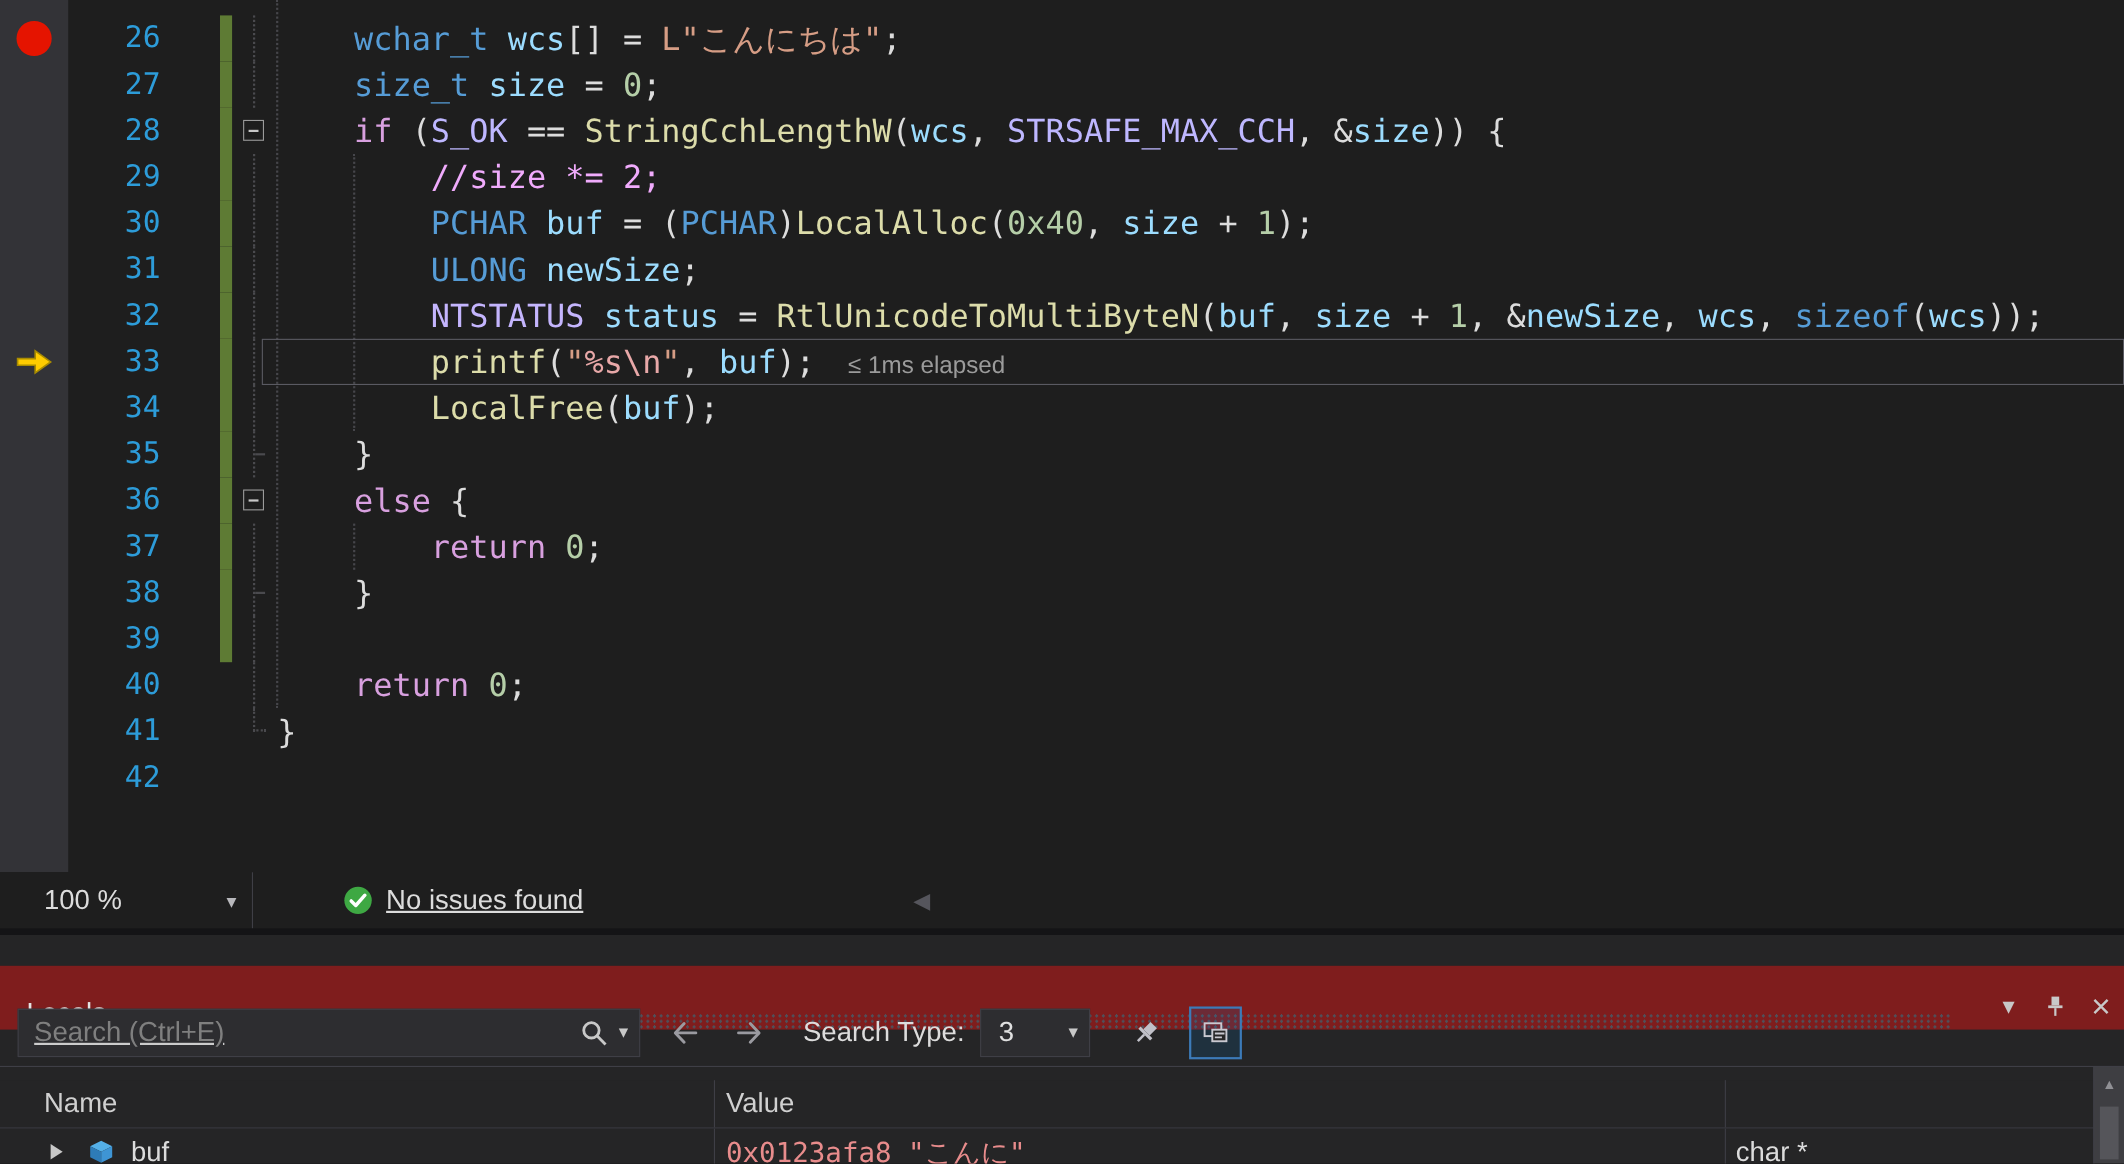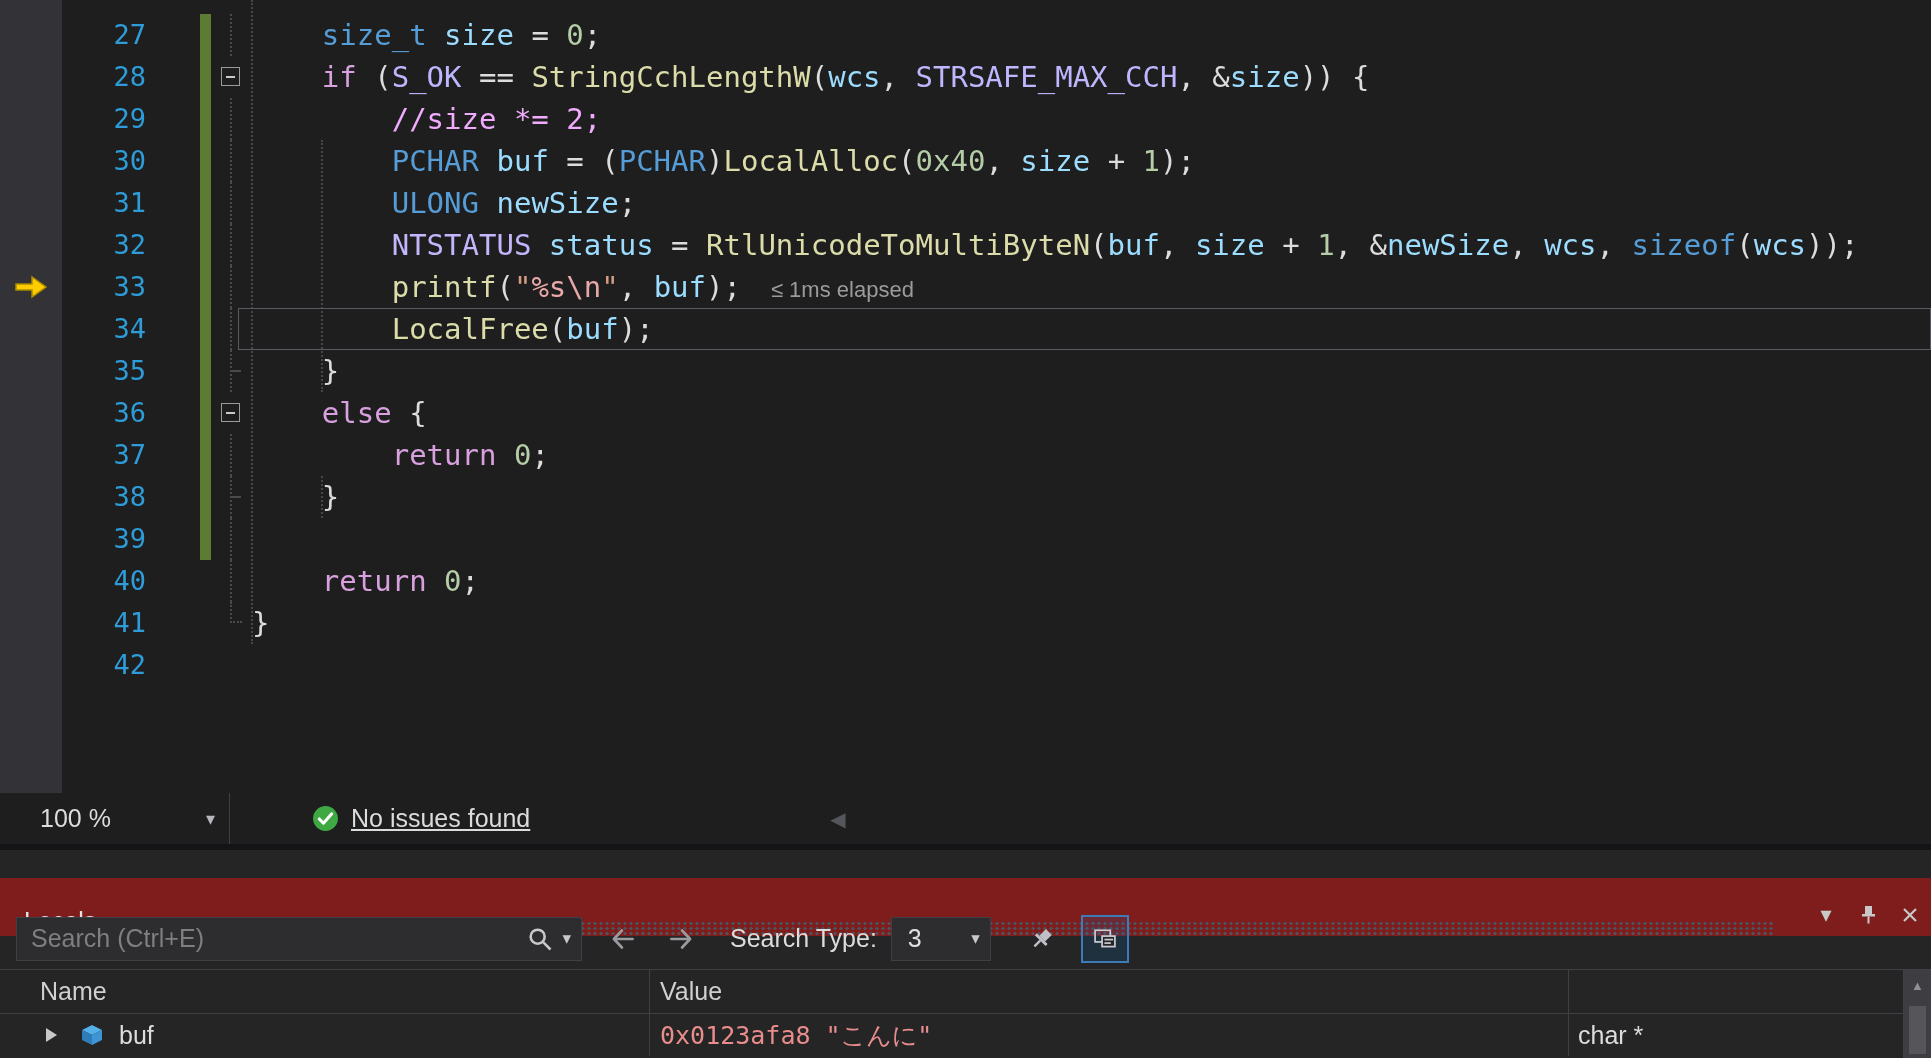--- a/index.html
+++ b/index.html
@@ -59,37 +59,37 @@
   .grip { flex:1; height:15px; margin:0 30px 0 34px;
     background-image:radial-gradient(#50505A 1.6px, transparent 1.6px); background-size:6px 5px; }
   .tbtn { width:42px; height:42px; display:flex; align-items:center; justify-content:center; flex:none; }
   .tbtn .chev { color:#C8C8C8; font-size:22px; }
   .tbtn svg { width:24px; height:24px; }
   .loc-toolbar { position:absolute; left:0; top:58px; width:100%; height:62px;
     display:flex; align-items:center; border-bottom:1px solid #3F3F46; }
   .searchbox { width:566px; height:44px; margin-left:16px; background:#2D2D30; border:1px solid #3F3F46;
     display:flex; align-items:center; }
   .searchbox input { flex:1; background:transparent; border:none; outline:none; color:#CCCCCC;
-    font:25px "Liberation Sans",sans-serif; padding-left:14px; }
+    font:25px "Liberation Sans",sans-serif; padding-left:14px;text-decoration:underline; }
   .searchbox input::placeholder { color:#7F7F7F; }
   .searchbox svg { width:28px; height:28px; flex:none; }
   .sb-chev { color:#C8C8C8; font-size:17px; margin:0 10px 0 8px; }
   .nav-arrow { width:34px; height:32px; margin-left:24px; }
   .depth-label { color:#DCDCDC; font-size:25px; margin-left:32px; }
   .depth-dd { width:100px; height:44px; background:#2D2D30; border:1px solid #3F3F46; margin-left:14px;
     display:flex; align-items:center; color:#E0E0E0; font-size:25px; }
   .depth-dd .val { margin-left:16px; }
   .dd-chev { margin-left:auto; margin-right:10px; color:#C8C8C8; font-size:17px; }
   .icon-btn { width:48px; height:48px; margin-left:26px; display:flex; align-items:center; justify-content:center; }
   .icon-btn svg { width:28px; height:28px; }
   .icon-btn.selected { border:2px solid #3C7BB8; background:rgba(0,122,204,0.15); margin-left:16px; }
   .tilt { transform:rotate(45deg); }
 
   .loc-table { position:absolute; left:0; top:120px; width:1903px; }
-  .loc-header { display:flex; height:44px; background:#252526; border-bottom:1px solid #3F3F46; }
+  .loc-header { display:flex; height:44px; background:#252526; border-bottom:1px solid #3F3F46;margin-top:12px; }
   .hc { color:#D0D0D0; font-size:25px; display:flex; align-items:center; border-right:1px solid #3F3F46; }
   .hc1 { width:650px; padding-left:40px; }
   .hc2 { width:919px; padding-left:10px; }
   .hc3 { width:334px; padding-left:9px; border-right:none; }
   .loc-row { display:flex; height:42px; background:#252526; }
   .lc { display:flex; align-items:center; border-right:1px solid #3F3F46; }
   .lc-name { width:650px; padding-left:46px; color:#DCDCDC; font-size:25px; }
   .lc-value { width:919px; padding-left:10px; font:25px "DejaVu Sans Mono",monospace; color:#DCDCDC; }
   .lc-value.changed { color:#E88C8C; }
   .lc-type { width:334px; padding-left:9px; color:#DCDCDC; font-size:25px; border-right:none; }
@@ -108,20 +108,32 @@
 
 <div class="screen">
 
   <div class="editor">
     <div class="glyph-strip"></div>
     <div class="iguide" style="left:251px; top:0; height:644px;"></div>
     <div class="iguide" style="left:321px; top:140px; height:252px;"></div>
     <div class="iguide" style="left:321px; top:476px; height:42px;"></div>
     <div class="ed-lines">
         <div class="ed-row">
+          <div class="cell-glyph">
+            <div class="bp-dot"></div>
+          </div>
+          <div class="cell-lnum">26</div>
+          <div class="cell-gap"></div>
+          <div class="cell-track saved"></div>
+          <div class="cell-fold">
+            <div class="fold-v"></div>
+          </div>
+          <div class="cell-code"><span class="tk-p">    </span><span class="tk-k">wchar_t</span><span class="tk-p"> </span><span class="tk-v">wcs</span><span class="tk-p">[] = </span><span class="tk-s">L"こんにちは"</span><span class="tk-p">;</span></div>
+        </div>
+        <div class="ed-row">
           <div class="cell-glyph"></div>
           <div class="cell-lnum">27</div>
           <div class="cell-gap"></div>
           <div class="cell-track saved"></div>
           <div class="cell-fold">
             <div class="fold-v"></div>
           </div>
           <div class="cell-code"><span class="tk-p">    </span><span class="tk-k">size_t</span><span class="tk-p"> </span><span class="tk-v">size</span><span class="tk-p"> = </span><span class="tk-n">0</span><span class="tk-p">;</span></div>
         </div>
         <div class="ed-row">

